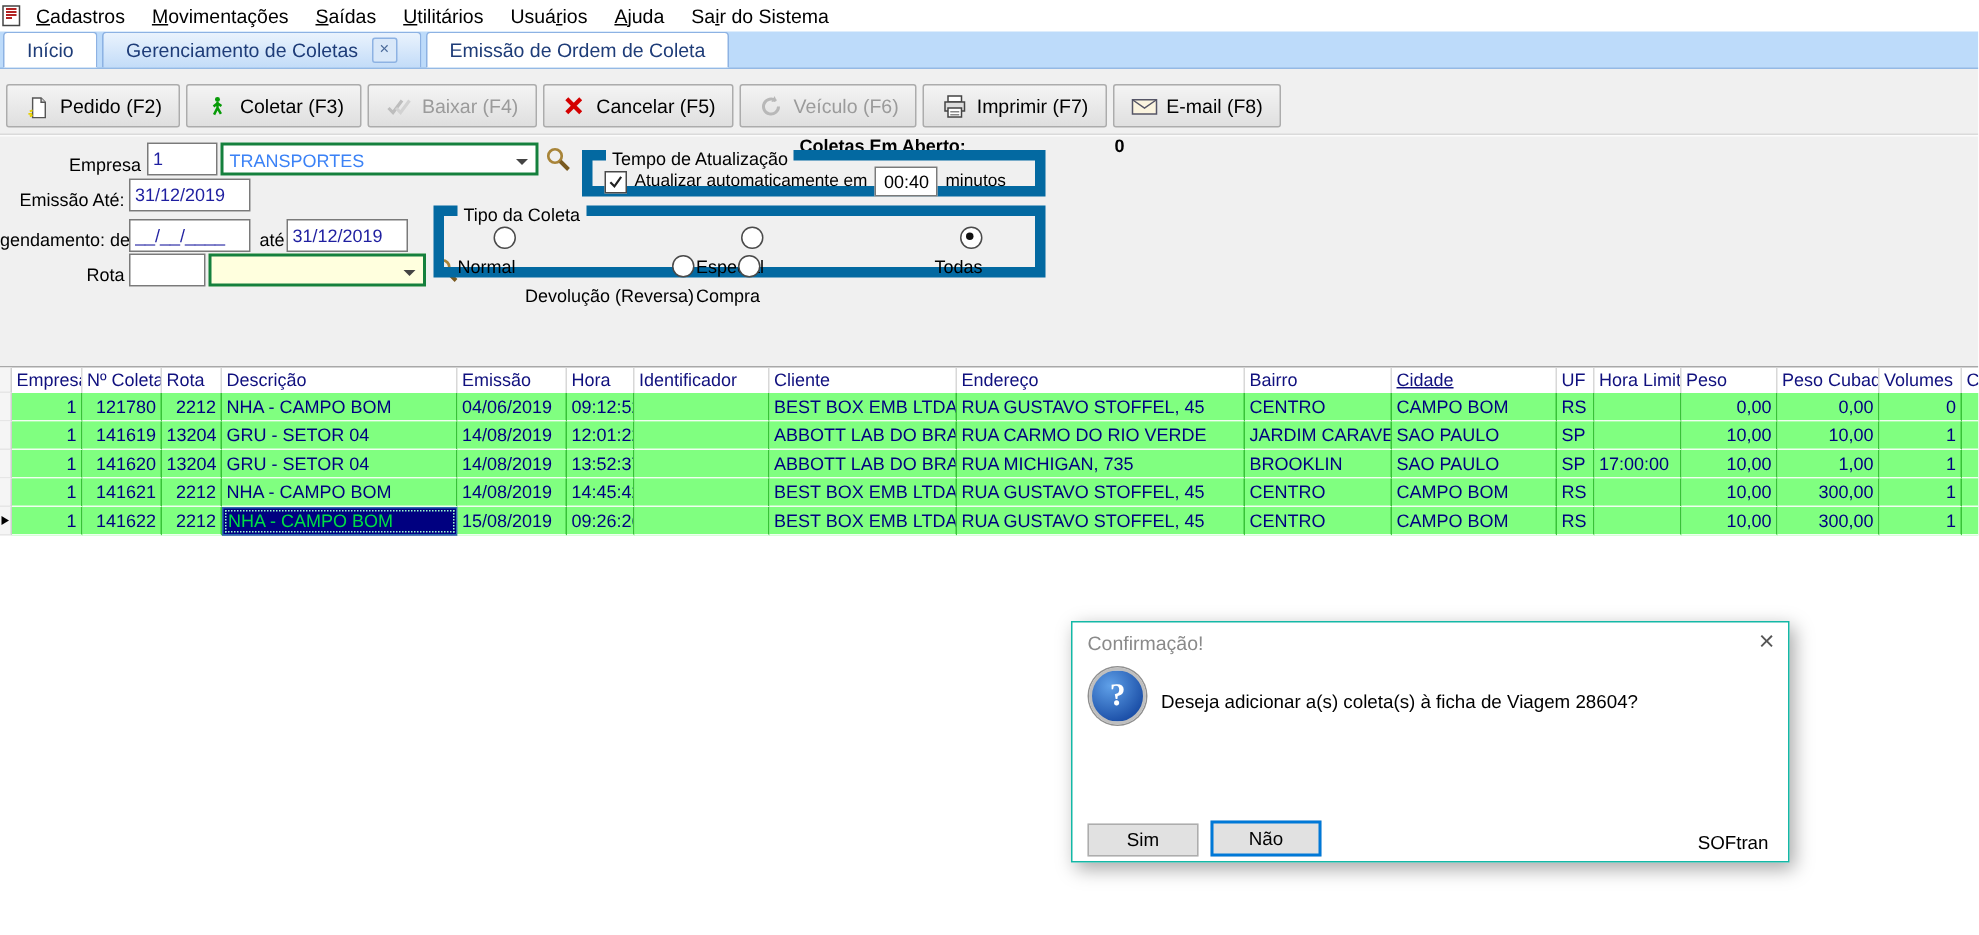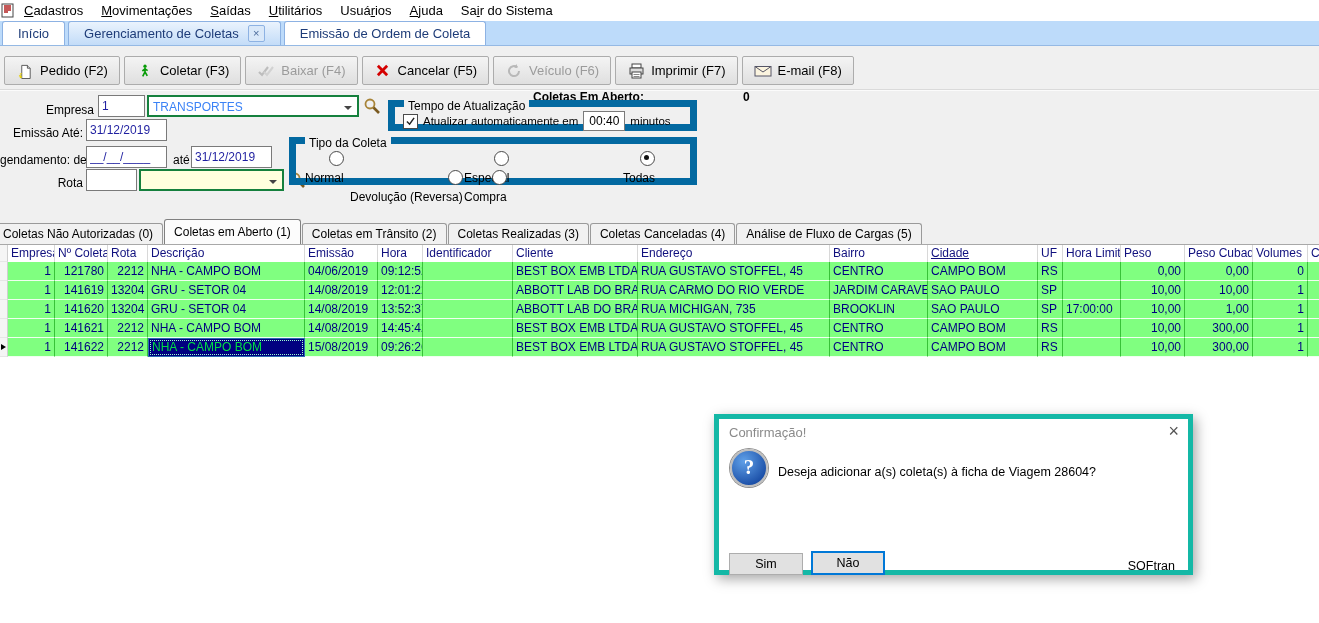--- a/index.html
+++ b/index.html
@@ -72,21 +72,21 @@
   .cell{flex:none;background:#80FF80;color:#000080;font-size:12px;line-height:18px;padding:0 3px;
         border-right:1px solid #38C238;border-bottom:1px solid #EFFFEF;overflow:hidden;white-space:nowrap;box-sizing:border-box;}
   .cell.num{text-align:right;}
   .cell.sel{background:#000080;color:#00DD44;border:1px solid #2B6CB0;outline:1px dotted #9FFFCF;outline-offset:-3px;line-height:16px;}
   .rowsel{flex:none;width:8px;background:#F5F5F5;border-right:1px solid #CFCFCF;border-bottom:1px solid #E6E6E6;position:relative;box-sizing:border-box;}
   .mark{position:absolute;left:1px;top:6px;width:0;height:0;border-left:5px solid #000;
         border-top:3px solid transparent;border-bottom:3px solid transparent;}
 
   
   .dialog{position:absolute;left:714px;top:414px;width:479px;height:161px;background:#fff;
-          border:5px solid #14b8a6;box-shadow:3px 4px 12px rgba(0,0,0,.35);box-sizing:border-box;}
+          border:1px solid #14b8a6;box-shadow:3px 4px 12px rgba(0,0,0,.35);box-sizing:border-box;}
   .dtitle{position:absolute;left:10px;top:6px;color:#8A8A8A;font-size:13px;}
   .dclose{position:absolute;right:9px;top:2px;font-size:18px;color:#555;line-height:20px;}
   .dicon{position:absolute;left:11px;top:30px;width:34px;height:34px;border-radius:50%;
          background:radial-gradient(circle at 35% 30%,#5FA0E8,#1C50A8 75%);
          border:2px solid #BFBFBF;box-shadow:0 0 0 1px #8F8F8F;
          color:#fff;font-weight:bold;font-size:21px;text-align:center;line-height:33px;font-family:"Liberation Serif",serif;}
   .dmsg{position:absolute;left:59px;top:46px;font-size:12.5px;color:#000;}
   .dbtn{position:absolute;width:74px;height:22px;background:#E1E1E1;border:1px solid #ADADAD;
         font-family:"Liberation Sans",sans-serif;font-size:12.5px;text-align:center;padding:0;box-sizing:border-box;}
   .dbtn.no{border:2px solid #0078D7;height:24px;}
@@ -264,28 +264,20 @@
           <span class="radio"></span>
           <span>Compra</span>
         </div>
         <div class="radio-opt" style="left: 327px; top: 7px;">
           <span class="radio sel"></span>
           <span>Todas</span>
         </div>
       </div>
   </div>
 
-  <div class="gridtabs">
-      <div class="gtab first">Coletas Não Autorizadas (0)</div>
-      <div class="gtab active">Coletas em Aberto (1)</div>
-      <div class="gtab">Coletas em Trânsito (2)</div>
-      <div class="gtab">Coletas Realizadas (3)</div>
-      <div class="gtab">Coletas Canceladas (4)</div>
-      <div class="gtab">Análise de Fluxo de Cargas (5)</div>
-    </div>
 
   <div class="grid">
     <div class="ghead">
         <div class="rowsel"></div>
         <div class="hcell" style="width: 47px;">Empresa</div>
         <div class="hcell" style="width: 53px;">Nº Coleta</div>
         <div class="hcell" style="width: 40px;">Rota</div>
         <div class="hcell" style="width: 157px;">Descrição</div>
         <div class="hcell" style="width: 73px;">Emissão</div>
         <div class="hcell" style="width: 45px;">Hora</div>

